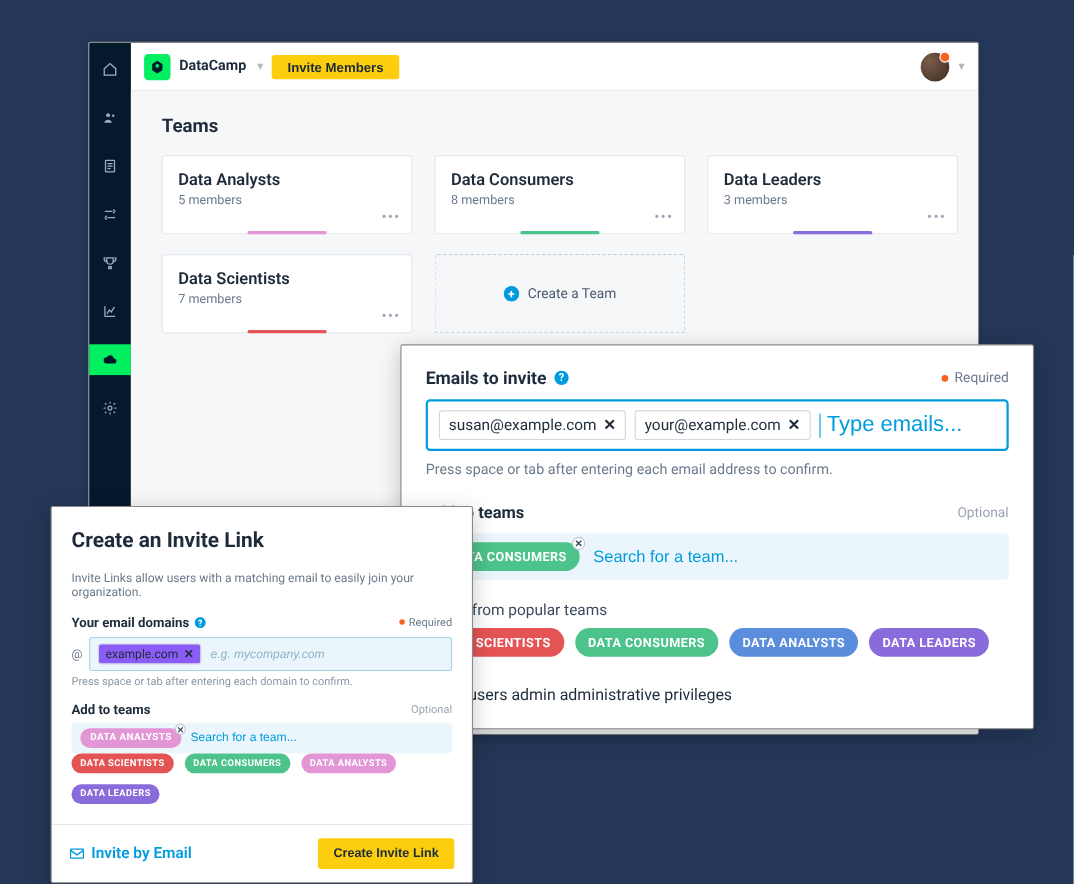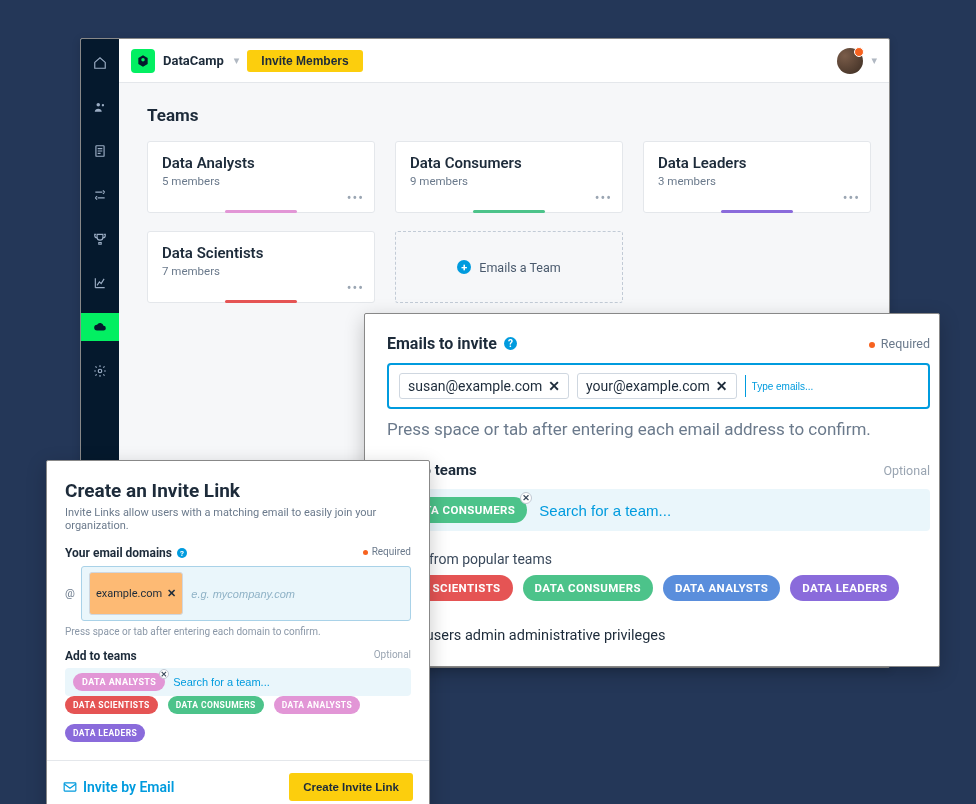--- a/index.html
+++ b/index.html
@@ -132,21 +132,21 @@
 
   
   .modal-emails {
     position: absolute;
     left: 364px; top: 313px;
     width: 576px;
     background: #fff;
     border: 1px solid #888;
     border-radius: 2px;
     box-shadow: 0 6px 20px rgba(0,0,0,.22);
-    padding: 20px 9px 22px 22px;
+    padding: 20px 22px 22px 22px;
   }
   .section-head {
     display: flex; align-items: center; justify-content: space-between;
     margin-bottom: 10px;
   }
   .section-title {
     font-size: 16px; font-weight: 700; color: #1d2b3a;
     display: flex; align-items: center; gap: 7px;
   }
   .info-dot {
@@ -175,29 +175,29 @@
     border-radius: 3px;
     padding: 4px 8px;
     font-size: 14px;
     color: #1d2b3a;
     display: inline-flex; align-items: flex-end; gap: 6px;
   }
   .chip .x { font-weight: 700; cursor: pointer; }
   .chipbox .ph-input {
     flex: 1;
     border: none; outline: none;
-    font-size: 10px;
+    font-size: 20px;
     color: #009bde;
     min-width: 120px;
     border-left: 1px solid #009bde;
     padding-left: 6px;
     height: 22px;
   }
   .chipbox .ph-input::placeholder { color: #009bde; }
-  .hint { font-size: 17px; color: #6b7a8c; margin-top: 10px; }
+  .hint { font-size: 13px; color: #6b7a8c; margin-top: 10px; }
 
   .sec { margin-top: 22px; }
   .teambox {
     background: #eaf6fb;
     border-radius: 4px;
     padding: 8px 10px;
     display: flex; align-items: center; gap: 12px;
     margin-top: 6px;
   }
   .pill {
@@ -229,23 +229,23 @@
     position: absolute;
     left: 46px; top: 460px;
     width: 384px;
     background: #fff;
     border: 1px solid #888;
     border-radius: 2px;
     box-shadow: 0 6px 20px rgba(0,0,0,.22);
     padding: 18px 18px 0 18px;
   }
   .modal-link h2 { font-size: 19px; font-weight: 700; color: #1d2b3a; }
-  .modal-link .desc { font-size: 11px; color: #6b7a8c; margin-top: 4px; }
+  .modal-link .desc { font-size: 11px; color: #6b7a8c; margin-top: 17px; }
   .mini-head {
-    display: flex; justify-content: space-between; 
+    display: flex; justify-content: space-between; align-items: center;
     margin-top: 14px;
   }
   .mini-title { font-size: 12px; font-weight: 700; color: #1d2b3a; display: flex; align-items: center; gap: 5px;}
   .mini-title .info-dot { width: 10px; height: 10px; font-size: 8px; }
   .mini-req { font-size: 10px; color: #6b7a8c; }
   .mini-req::before {
     content: ""; display: inline-block;
     width: 5px; height: 5px; border-radius: 50%;
     background: #f7621f; margin-right: 4px; vertical-align: middle;
   }
@@ -254,22 +254,22 @@
   .domain-row { display: flex; align-items: center; gap: 6px; margin-top: 6px;}
   .atsym { font-size: 11px; color: #6b7a8c; }
   .domain-box {
     flex: 1; background: #eaf6fb;
     border: 1px solid #a9d2e8;
     border-radius: 3px;
     padding: 5px 7px;
     display: flex; align-items: center; gap: 8px;
   }
   .mini-chip {
-    border: 1px solid #cfd7e0; background: #fdba74;
-    border-radius: 3px; padding: 14px 6px;
+    border: 1px solid #cfd7e0; background: #8b5cf6;
+    border-radius: 3px; padding: 2px 6px;
     font-size: 11px; color: #1d2b3a;
     display: inline-flex; align-items: center; gap: 5px;
   }
   .mini-chip .x { font-weight: 700; cursor: pointer; font-size: 11px;}
   .domain-box input {
     flex: 1; border: none; outline: none; background: transparent;
     font-size: 11px; color: #7ea5bb;
   }
   .domain-box input::placeholder { color: #8fb2c6; font-style: italic; }
   .mini-hint { font-size: 10px; color: #8b98a8; margin-top: 5px; }
@@ -402,42 +402,42 @@
 
       <div class="team-card">
         <div class="name">Data Analysts</div>
         <div class="members">5 members</div>
         <div class="more">•••</div>
         <div class="bar c-pink"></div>
       </div>
 
       <div class="team-card">
         <div class="name">Data Consumers</div>
-        <div class="members">9 members</div>
+        <div class="members">8 members</div>
         <div class="more">•••</div>
         <div class="bar c-green"></div>
       </div>
 
       <div class="team-card">
         <div class="name">Data Leaders</div>
         <div class="members">3 members</div>
         <div class="more">•••</div>
         <div class="bar c-purple"></div>
       </div>
 
       <div class="team-card">
         <div class="name">Data Scientists</div>
         <div class="members">7 members</div>
         <div class="more">•••</div>
         <div class="bar c-red"></div>
       </div>
 
       <div class="team-create">
         <span class="plus-circle">+</span>
-        <span>Emails a Team</span>
+        <span>Create a Team</span>
       </div>
 
     </div>
   </div>
 </div>
 
 <div class="modal-emails">
   <div class="section-head">
     <div class="section-title">
       <span>Emails to invite</span>

